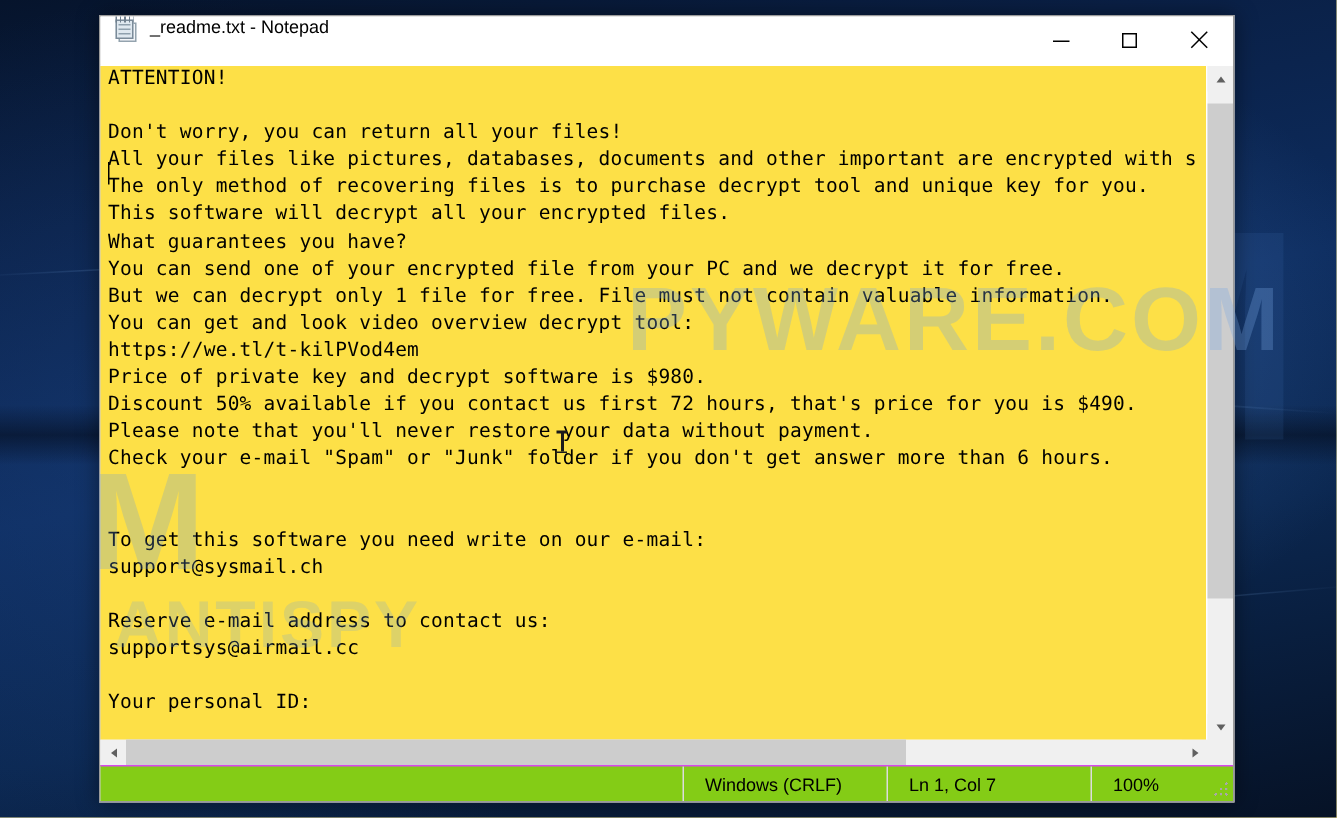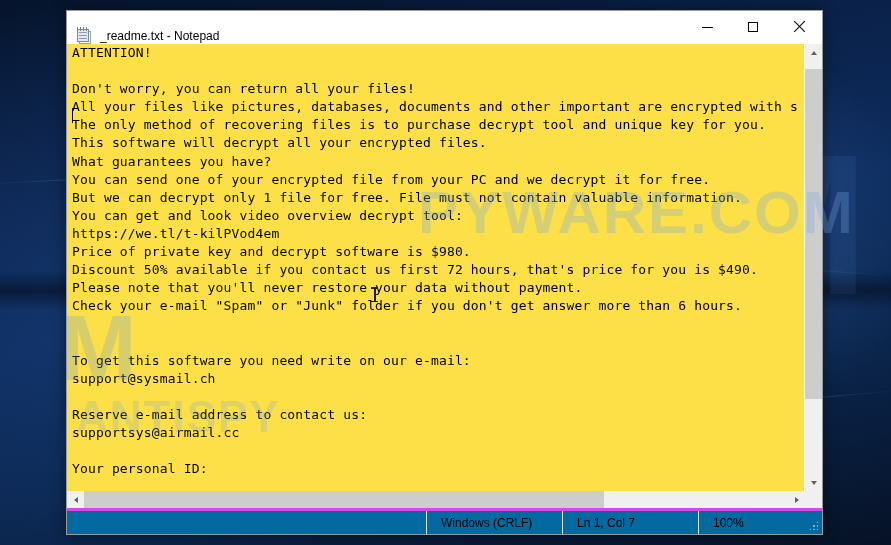--- a/index.html
+++ b/index.html
@@ -77,21 +77,21 @@
     display: flex;
     flex-direction: column;
     box-shadow: 0 0 14px rgba(0,0,0,0.45);
   }
 
   
   .titlebar {
     height: 32px;
     background: #ffffff;
     display: flex;
-    align-items: flex-end;
+    align-items: flex-start;
     flex: none;
     position: relative;
   }
   .title-icon {
     width: 16px;
     height: 16px;
     margin-left: 9px;
     margin-right: 8px;
     position: relative;
     flex: none;
@@ -300,43 +300,43 @@
   .hrow-corner {
     width: 17px;
     flex: none;
     background: #f0f0f0;
   }
 
   
   .statusbar {
     height: 23px;
     flex: none;
-    background: #0369a1;
-    border-top: 3px solid #d946ef;
+    background: #84cc16;
+    border-top: 1px solid #d946ef;
     display: flex;
     align-items: stretch;
     font-size: 12px;
     color: #000;
     position: relative;
   }
   .sb-spacer {
     flex: 1 1 auto;
   }
   .sb-cell {
     width: 136px;
     flex: none;
     border-left: 1px solid #dcdcdc;
     display: flex;
     align-items: center;
     padding-left: 14px;
     box-sizing: border-box;
     font-family: "Liberation Sans", sans-serif;
     white-space: nowrap;
   }
-  .sb-cell.zoom { width: 124px; }
+  .sb-cell.zoom { width: 95px; }
   .sb-grip {
     position: absolute;
     right: 3px;
     bottom: 3px;
     width: 10px;
     height: 10px;
     background-image:
       radial-gradient(circle 0.9px at 1.5px 8.5px, #a8a8a8 99%, transparent 100%),
       radial-gradient(circle 0.9px at 5.0px 8.5px, #a8a8a8 99%, transparent 100%),
       radial-gradient(circle 0.9px at 8.5px 8.5px, #a8a8a8 99%, transparent 100%),

